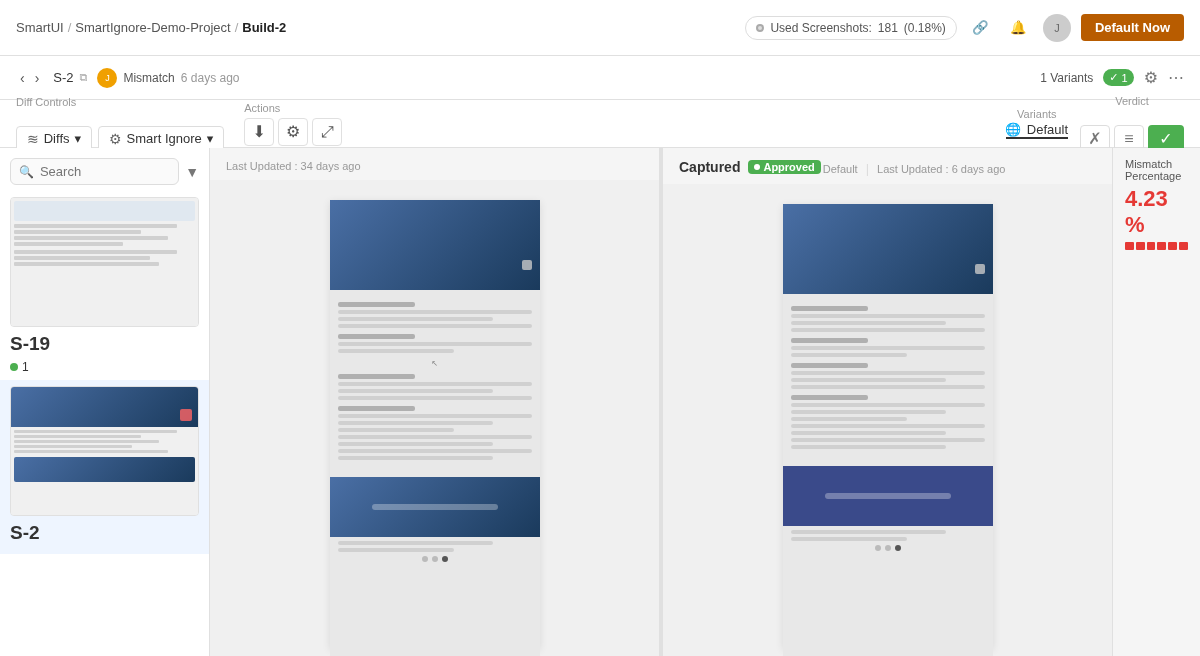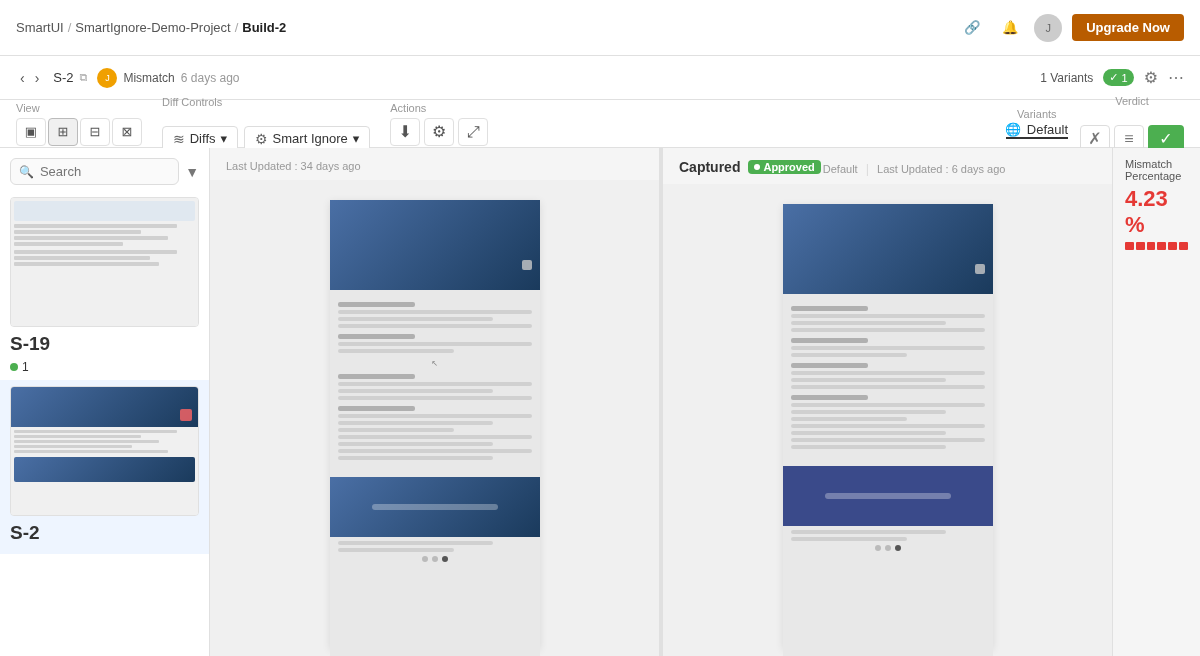--- a/index.html
+++ b/index.html
@@ -194,24 +194,30 @@
 
 <div class="top-bar">
   <div class="top-bar-left">
     <span class="breadcrumb-link">SmartUI</span>
     <span class="breadcrumb-sep">/</span>
     <span class="breadcrumb-link">SmartIgnore-Demo-Project</span>
     <span class="breadcrumb-sep">/</span>
     <span class="breadcrumb-current">Build-2</span>
   </div>
   <div class="top-bar-right">
+    <div class="usage-pill">
+      <span class="usage-dot"></span>
+      <span>Used Screenshots:</span>
+      <span>181</span>
+      <span>(0.18%)</span>
+    </div>
     <button class="icon-btn">🔗</button>
     <button class="icon-btn">🔔</button>
     <div class="avatar">J</div>
-    <button class="upgrade-btn">Upgrade Now</button>
+    <button class="upgrade-btn">Default Now</button>
   </div>
 </div>
 
 <div class="second-bar">
   <div class="second-bar-left">
     <div class="nav-arrows">
       <button class="nav-arrow">‹</button>
       <button class="nav-arrow">›</button>
     </div>
     <div class="build-label">
@@ -233,29 +239,20 @@
       <span>1</span>
     </span>
     <button class="settings-icon-btn">⚙</button>
     <button class="more-icon-btn">⋯</button>
   </div>
 </div>
 
 <div class="toolbar-bar">
   <div class="toolbar-left">
 
-    <div style="display:flex;flex-direction:column;gap:2px;">
-      <span class="toolbar-label">View</span>
-      <div class="view-btns">
-        <button class="view-btn">▣</button>
-        <button class="view-btn active">⊞</button>
-        <button class="view-btn">⊟</button>
-        <button class="view-btn">⊠</button>
-      </div>
-    </div>
 
     <div style="display:flex;flex-direction:column;gap:16px;">
       <span class="toolbar-label">Diff Controls</span>
       <div style="display:flex;gap:6px;">
         <button class="dropdown-btn">
           <span class="icon">≋</span>
           <span>Diffs</span>
           <span>▾</span>
         </button>
         <button class="dropdown-btn">

